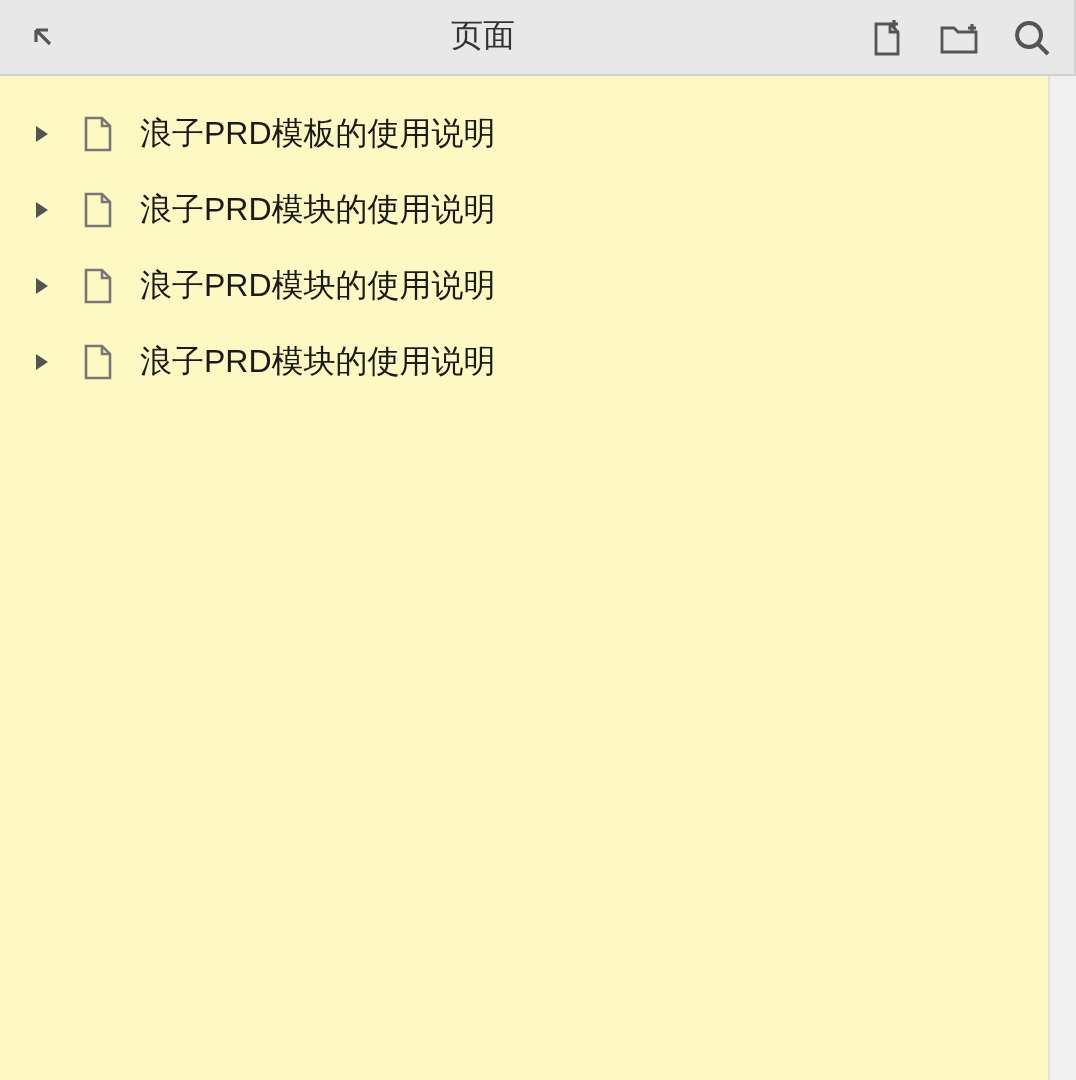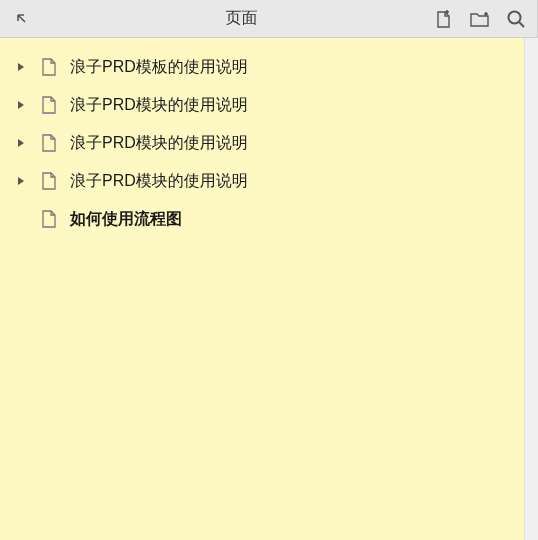--- a/index.html
+++ b/index.html
@@ -195,30 +195,16 @@
           </svg>
         </span>
         <span class="page-icon">
           <svg width="16" height="18" viewBox="0 0 16 18" fill="none" stroke="#777" stroke-width="1.3">
             <path d="M2 1 L10 1 L14 5 L14 17 L2 17 Z"></path>
             <path d="M10 1 L10 5 L14 5"></path>
           </svg>
         </span>
         <span class="tree-label">浪子PRD模块的使用说明</span>
       </div>
-      <div class="tree-item">
-        <span class="expand-arrow hidden">
-          <svg width="10" height="10" viewBox="0 0 10 10">
-            <path d="M2 1 L8 5 L2 9 Z" fill="#555"></path>
-          </svg>
-        </span>
-        <span class="page-icon">
-          <svg width="16" height="18" viewBox="0 0 16 18" fill="none" stroke="#777" stroke-width="1.3">
-            <path d="M2 1 L10 1 L14 5 L14 17 L2 17 Z"></path>
-            <path d="M10 1 L10 5 L14 5"></path>
-          </svg>
-        </span>
-        <span class="tree-label bold">如何使用流程图</span>
-      </div>
     </div>
 
   <div class="scrollbar-track"></div>
 </div>
 
 </body></html>

